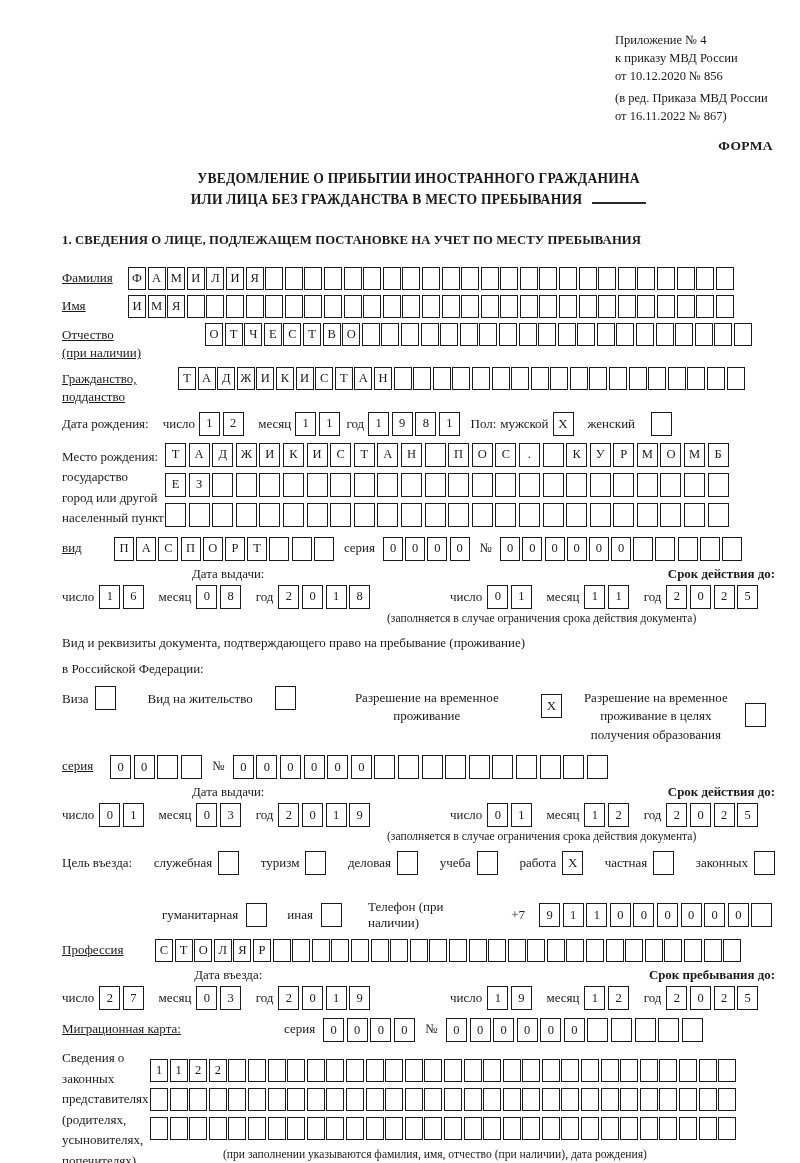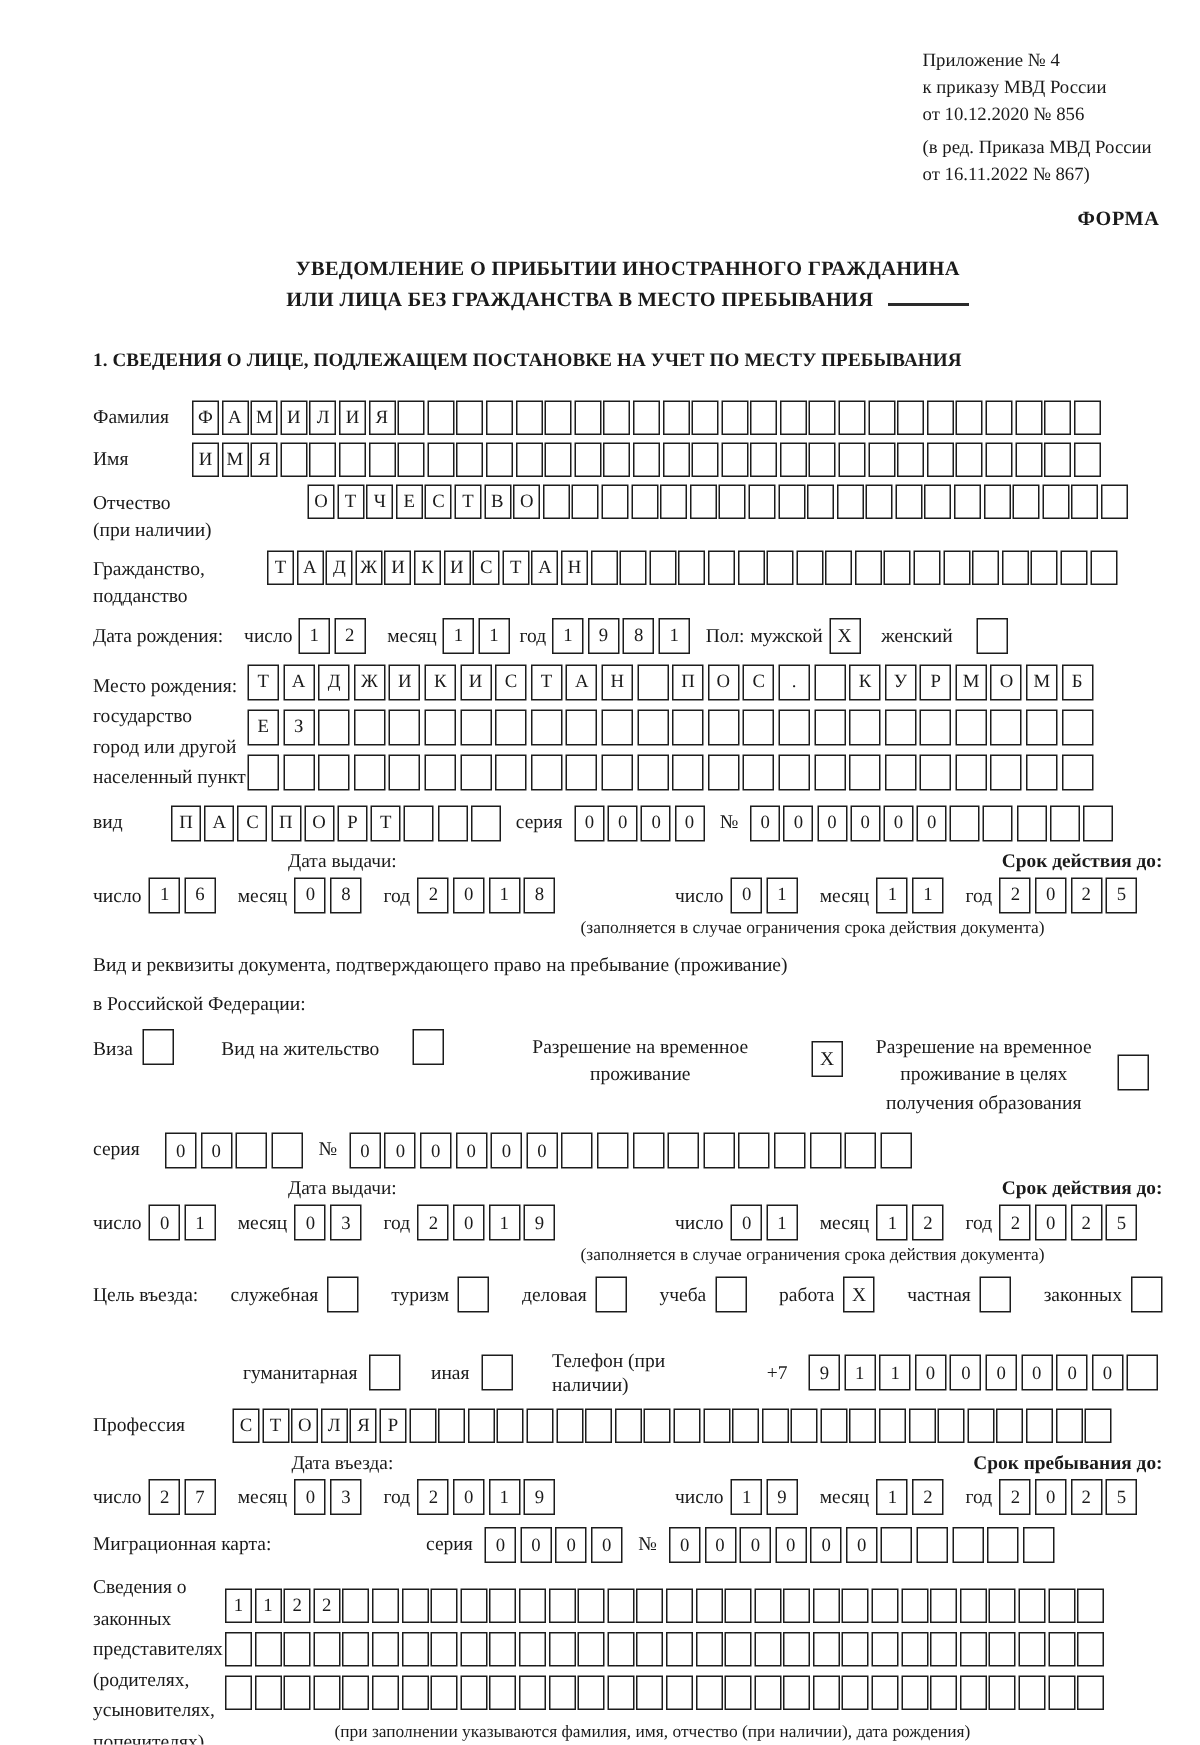--- a/index.html
+++ b/index.html
@@ -14,21 +14,21 @@
   .hdr .blk2{margin-top:5px;}
   .form-label{text-align:right;font-weight:bold;font-size:13.5px;margin:12px 2px 0 0;letter-spacing:.4px;}
 
   
   .title{text-align:center;font-weight:bold;font-size:13.6px;line-height:1.55;margin-top:14px;letter-spacing:.2px;}
   .underline{display:inline-block;width:54px;border-bottom:2.2px solid #2a2a2a;margin-left:10px;vertical-align:baseline;}
   .sec{font-weight:bold;font-size:12.7px;margin:23px 0 19px 0;letter-spacing:.1px;}
 
   
   .row{display:flex;align-items:flex-start;margin-bottom:5px;}
-  .lbl{flex:0 0 auto;padding-top:3px;}
+  .lbl{flex:0 0 auto;padding-top:3px;text-decoration:underline;}
   .ilbl{padding:3px 8px 0 8px;flex:0 0 auto;}
   .boxes{display:flex;flex-wrap:nowrap;flex:0 0 auto;}
   .cbox{
     flex:0 0 auto;box-sizing:border-box;width:18px;height:23px;border:1.6px solid #1c1c1c;
     margin-right:1.6px;display:inline-flex;align-items:center;justify-content:center;
     font-size:12.5px;background:#fff;
   }
   .cbox.md{width:20px;height:24px;margin-right:2.2px;}
   .cbox.lg{width:21px;height:24px;margin-right:2.6px;}
   .cbox.chk{width:21px;height:24px;border-width:1.8px;margin-right:0;font-size:13px;}

